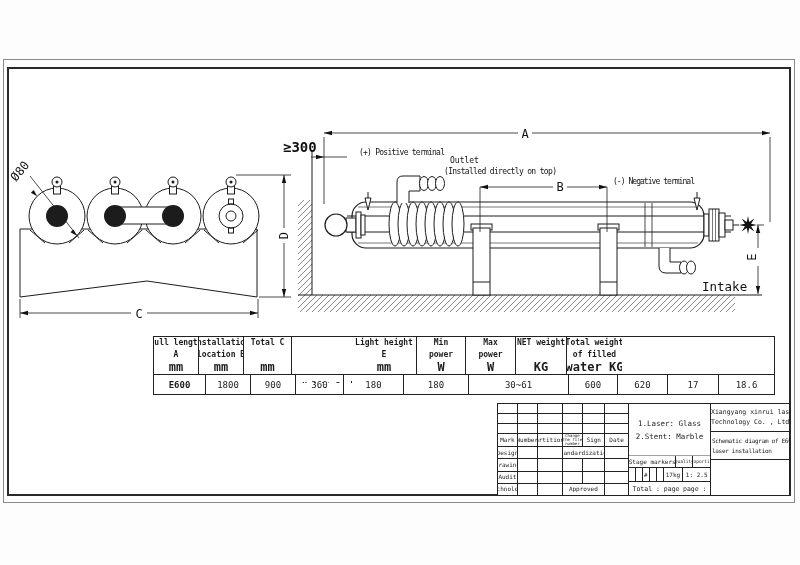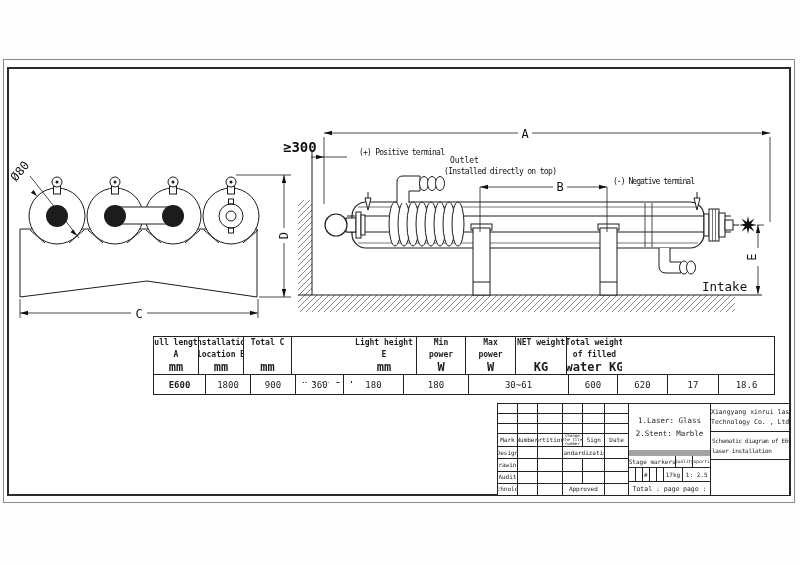--- a/index.html
+++ b/index.html
@@ -29,21 +29,21 @@
   .tb-left{width:131px;border-right:1px solid #222;display:flex;flex-direction:column;}
   .rev-row{display:flex;height:10px;border-bottom:1px solid #222;}
   .rev-row.hdr{height:13px;}
   .rev-row.role{flex:1;border-bottom:1px solid #222;}
   .rev-row.role:last-child{border-bottom:none;}
   .rev-cell{border-right:1px solid #222;height:100%;display:flex;align-items:center;justify-content:center;
             font-size:6px;line-height:1;overflow:hidden;white-space:nowrap;}
   .rev-cell:last-child{border-right:none;}
   .rev-cell.tiny{font-size:4px;white-space:normal;text-align:center;line-height:1.05;}
   .tb-mid{width:82px;border-right:1px solid #222;display:flex;flex-direction:column;}
-  .notes{height:52px;border-bottom:6px solid #a3a3a3;display:flex;flex-direction:column;justify-content:center;
+  .notes{height:52px;border-bottom:1px solid #a3a3a3;display:flex;flex-direction:column;justify-content:center;
          gap:4px;font-size:7.5px;text-align:center;}
   .stage-hdr{height:12px;border-bottom:1px solid #222;display:flex;}
   .stage-hdr>div{border-right:1px solid #222;display:flex;align-items:center;justify-content:center;overflow:hidden;white-space:nowrap;}
   .stage-hdr>div:last-child{border-right:none;}
   .stage-cells{height:14px;border-bottom:1px solid #222;display:flex;}
   .stage-cells>div{border-right:1px solid #222;display:flex;align-items:center;justify-content:center;
                    font-size:6px;overflow:hidden;white-space:nowrap;}
   .stage-cells>div:last-child{border-right:none;}
   .total-row{flex:1;display:flex;align-items:center;justify-content:space-evenly;font-size:6.5px;white-space:nowrap;}
   .tb-right{width:80px;display:flex;flex-direction:column;}

